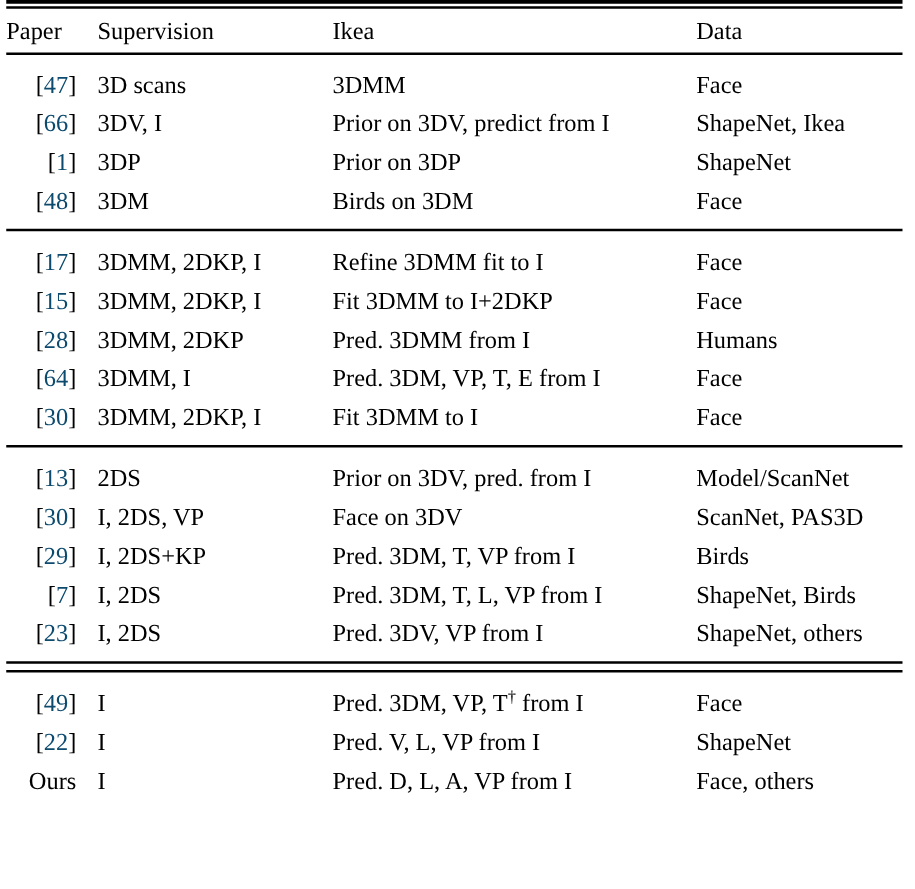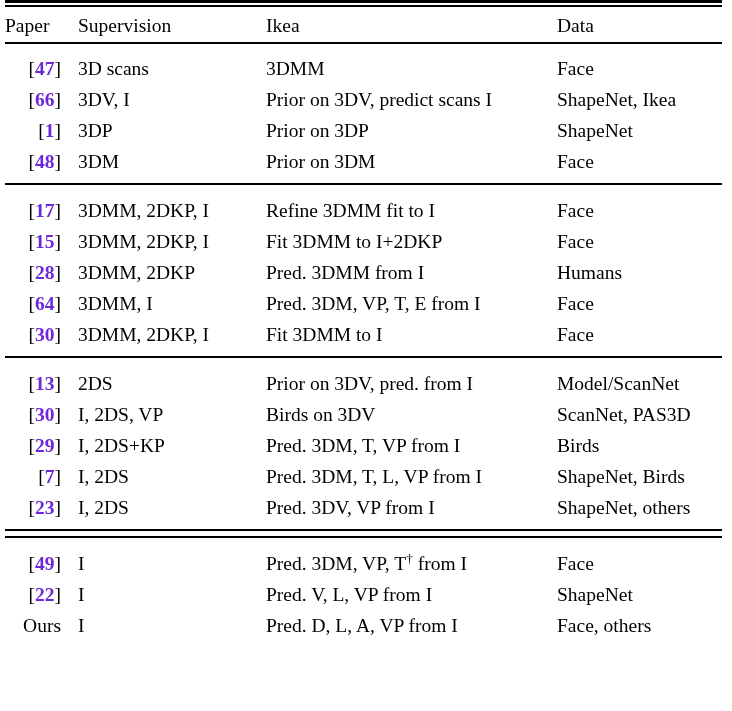--- a/index.html
+++ b/index.html
@@ -79,21 +79,21 @@
 
   
   td.paper-cell { text-align: left; }
   .ref {
     display: inline-block;
     width: 56px;
     text-align: right;
     white-space: nowrap;
   }
   .ref .br { color: #000000; }
-  .ref .num { color: #6d28d9; font-weight: bold; }
+  .ref .num { color: #0c4a6e; }
   .ref.ours { color: #000000; }
 
   
   tr.block-gap td { padding: 0; height: 0; }
   .gap-top-9 { display: block; height: 9px; }
   .gap-top-10 { display: block; height: 10px; }
   .gap-top-6 { display: block; height: 6px; }
 
   sup.dag {
     font-size: 0.68em;
@@ -163,21 +163,21 @@
           </td>
         </tr>
         <tr>
           <td class="paper-cell">
             <span class="cell-inner"><span class="ref"><span class="br">[</span><span class="num">66</span><span class="br">]</span></span></span>
           </td>
           <td>
             <span class="cell-inner">3DV, I</span>
           </td>
           <td>
-            <span class="cell-inner">Prior on 3DV, predict scans I</span>
+            <span class="cell-inner">Prior on 3DV, predict from I</span>
           </td>
           <td>
             <span class="cell-inner">ShapeNet, Ikea</span>
           </td>
         </tr>
         <tr>
           <td class="paper-cell">
             <span class="cell-inner"><span class="ref"><span class="br">[</span><span class="num">1</span><span class="br">]</span></span></span>
           </td>
           <td>
@@ -191,21 +191,21 @@
           </td>
         </tr>
         <tr>
           <td class="paper-cell">
             <span class="cell-inner"><span class="ref"><span class="br">[</span><span class="num">48</span><span class="br">]</span></span></span>
           </td>
           <td>
             <span class="cell-inner">3DM</span>
           </td>
           <td>
-            <span class="cell-inner">Prior on 3DM</span>
+            <span class="cell-inner">Birds on 3DM</span>
           </td>
           <td>
             <span class="cell-inner">Face</span>
           </td>
         </tr>
         <tr class="block-gap">
           <td colspan="4">
             <span class="gap-top-6"></span>
           </td>
         </tr>
@@ -319,21 +319,21 @@
           </td>
         </tr>
         <tr>
           <td class="paper-cell">
             <span class="cell-inner"><span class="ref"><span class="br">[</span><span class="num">30</span><span class="br">]</span></span></span>
           </td>
           <td>
             <span class="cell-inner">I, 2DS, VP</span>
           </td>
           <td>
-            <span class="cell-inner">Birds on 3DV</span>
+            <span class="cell-inner">Face on 3DV</span>
           </td>
           <td>
             <span class="cell-inner">ScanNet, PAS3D</span>
           </td>
         </tr>
         <tr>
           <td class="paper-cell">
             <span class="cell-inner"><span class="ref"><span class="br">[</span><span class="num">29</span><span class="br">]</span></span></span>
           </td>
           <td>

